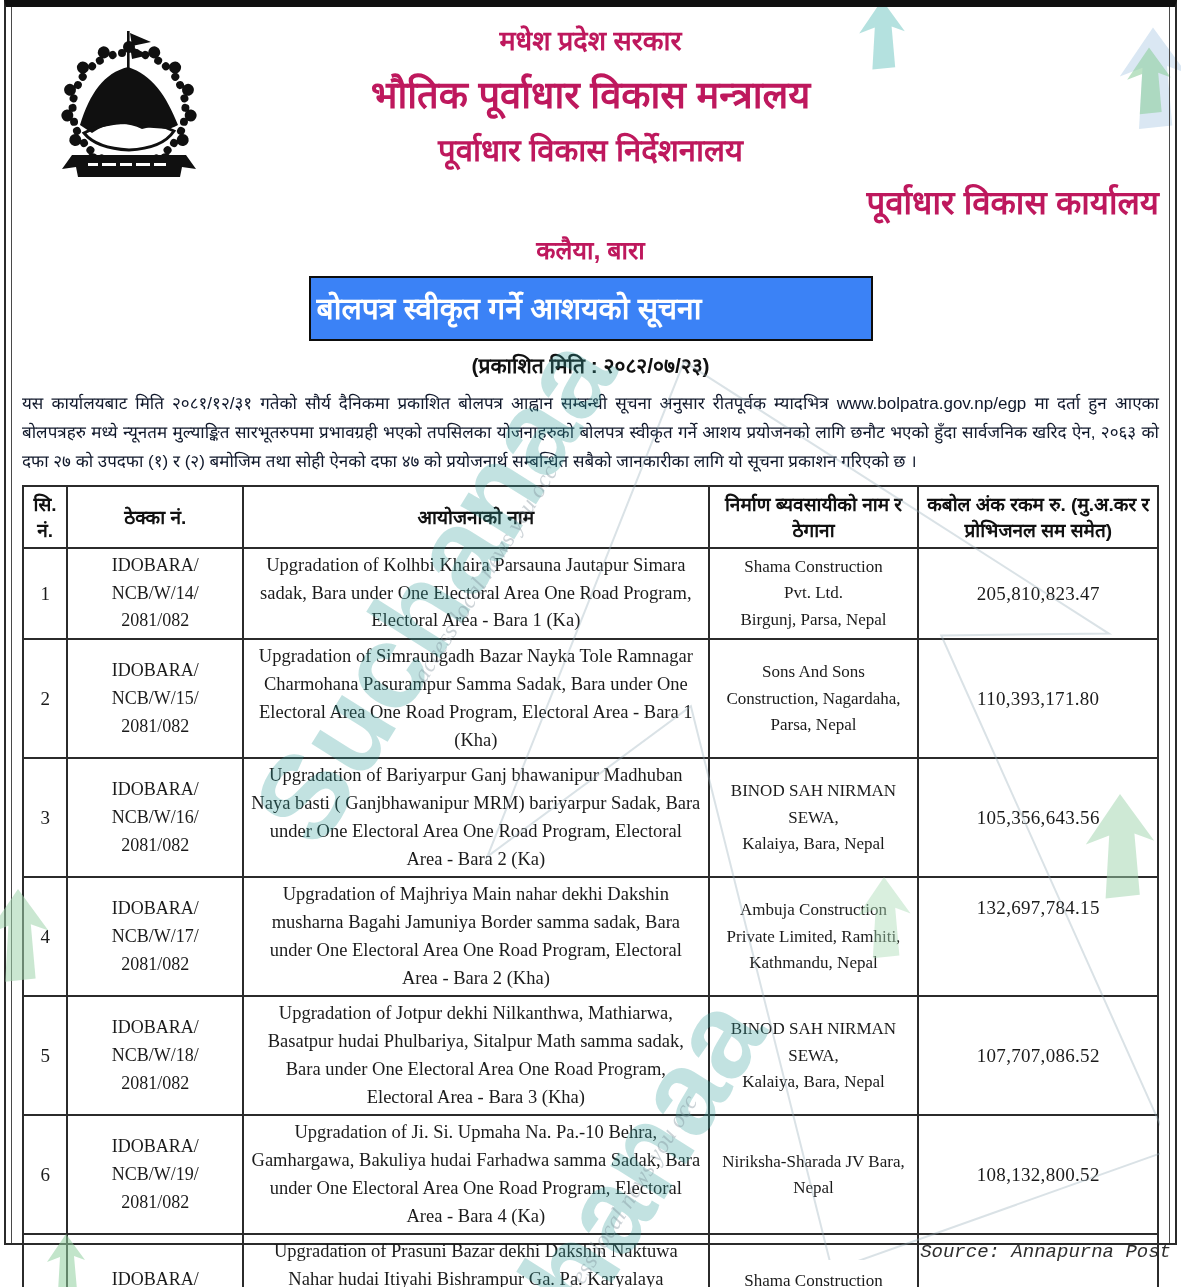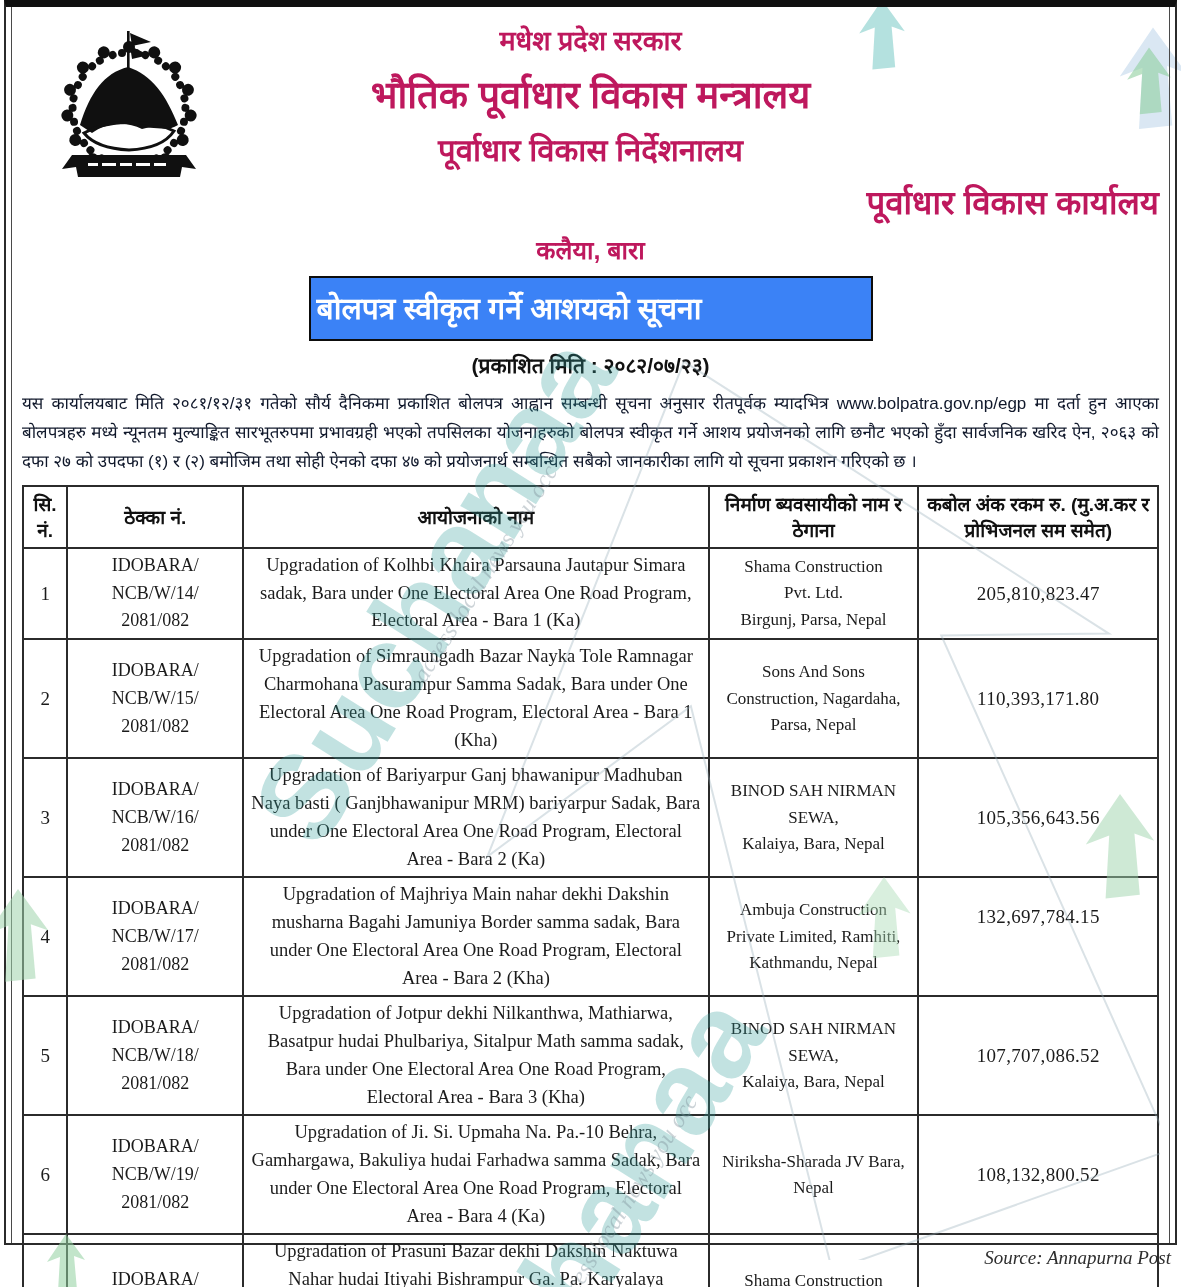--- a/index.html
+++ b/index.html
@@ -50,22 +50,22 @@
   td.sn{font-size:19px;}
   td.contract{font-size:18px;line-height:1.55;}
   td.project{font-size:18.5px;line-height:1.5;}
   td.contractor{font-size:17px;line-height:1.55;}
   td.amount{font-size:19px;letter-spacing:.3px;}
   .pre{white-space:pre-line;}
   tr.hrow{height:52px;}
   tr.r1{height:86px;} tr.r2{height:104px;} tr.r3{height:106px;} tr.r4{height:106px;}
   tr.r5{height:104px;} tr.r6{height:104px;} tr.r7{height:112px;}
   .source-line{
-    position:absolute;right:10px;bottom:18px;font-size:19px;font-style:italic;
-    color:#2e2e2e;z-index:2;font-family:Liberation Serif, serif;
+    position:absolute;right:10px;bottom:24px;font-size:19px;font-style:italic;
+    color:#2e2e2e;z-index:2;font-family:Liberation Mono, monospace;
   }
   
   .wm{position:absolute;pointer-events:none;z-index:4;}
   .wm-brand{
     font-family:"Liberation Sans",sans-serif;font-weight:bold;
     color:rgba(52,158,155,0.30);white-space:nowrap;
   }
   .wm-brand.big1{font-size:120px;left:150px;top:520px;transform:rotate(-58deg);}
   .wm-brand.big2{font-size:120px;left:300px;top:1180px;transform:rotate(-58deg);}
   .wm-tag{
@@ -222,21 +222,21 @@
       </tr>
       <tr class="r4">
         <td class="sn">4</td>
         <td class="contract pre">IDOBARA/
 NCB/W/17/
 2081/082</td>
         <td class="project">Upgradation of Majhriya Main nahar dekhi Dakshin musharna Bagahi Jamuniya Border samma sadak, Bara under One Electoral Area One Road Program, Electoral Area - Bara 2 (Kha)</td>
         <td class="contractor pre">Ambuja Construction
 Private Limited, Ramhiti,
 Kathmandu, Nepal</td>
-        <td class="amount" style="vertical-align:top;padding-top:28px">132,697,784.15</td>
+        <td class="amount" style="vertical-align:top;padding-top:19px">132,697,784.15</td>
       </tr>
       <tr class="r5">
         <td class="sn">5</td>
         <td class="contract pre">IDOBARA/
 NCB/W/18/
 2081/082</td>
         <td class="project">Upgradation of Jotpur dekhi Nilkanthwa, Mathiarwa, Basatpur hudai Phulbariya, Sitalpur Math samma sadak, Bara under One Electoral Area One Road Program, Electoral Area - Bara 3 (Kha)</td>
         <td class="contractor pre">BINOD SAH NIRMAN
 SEWA,
 Kalaiya, Bara, Nepal</td>

